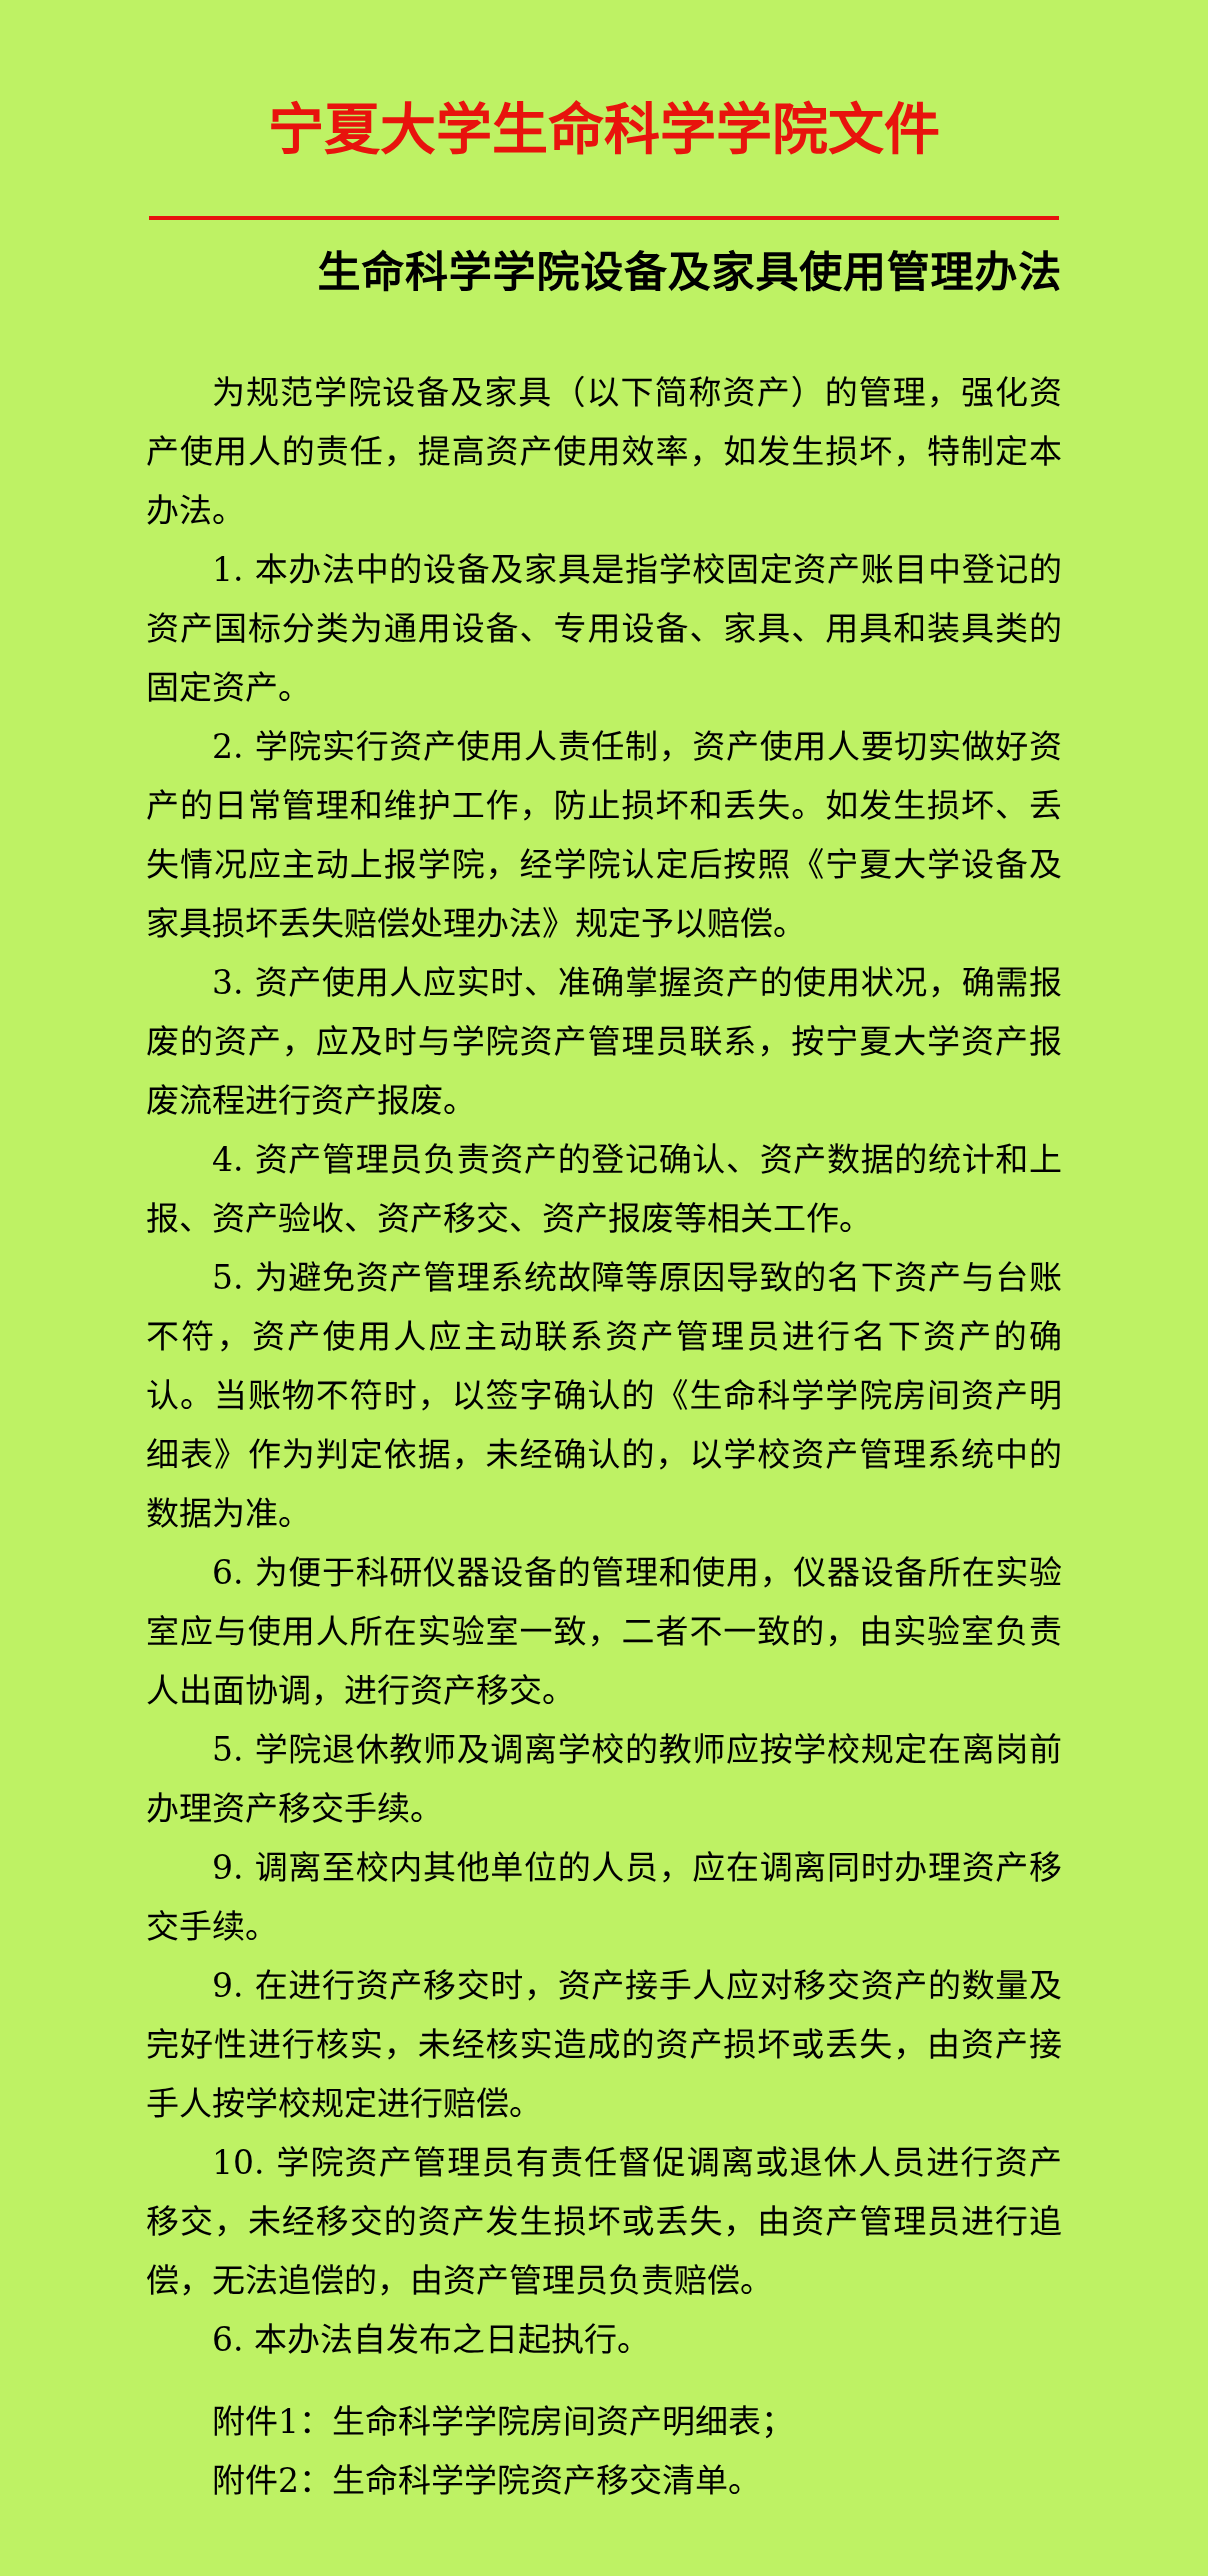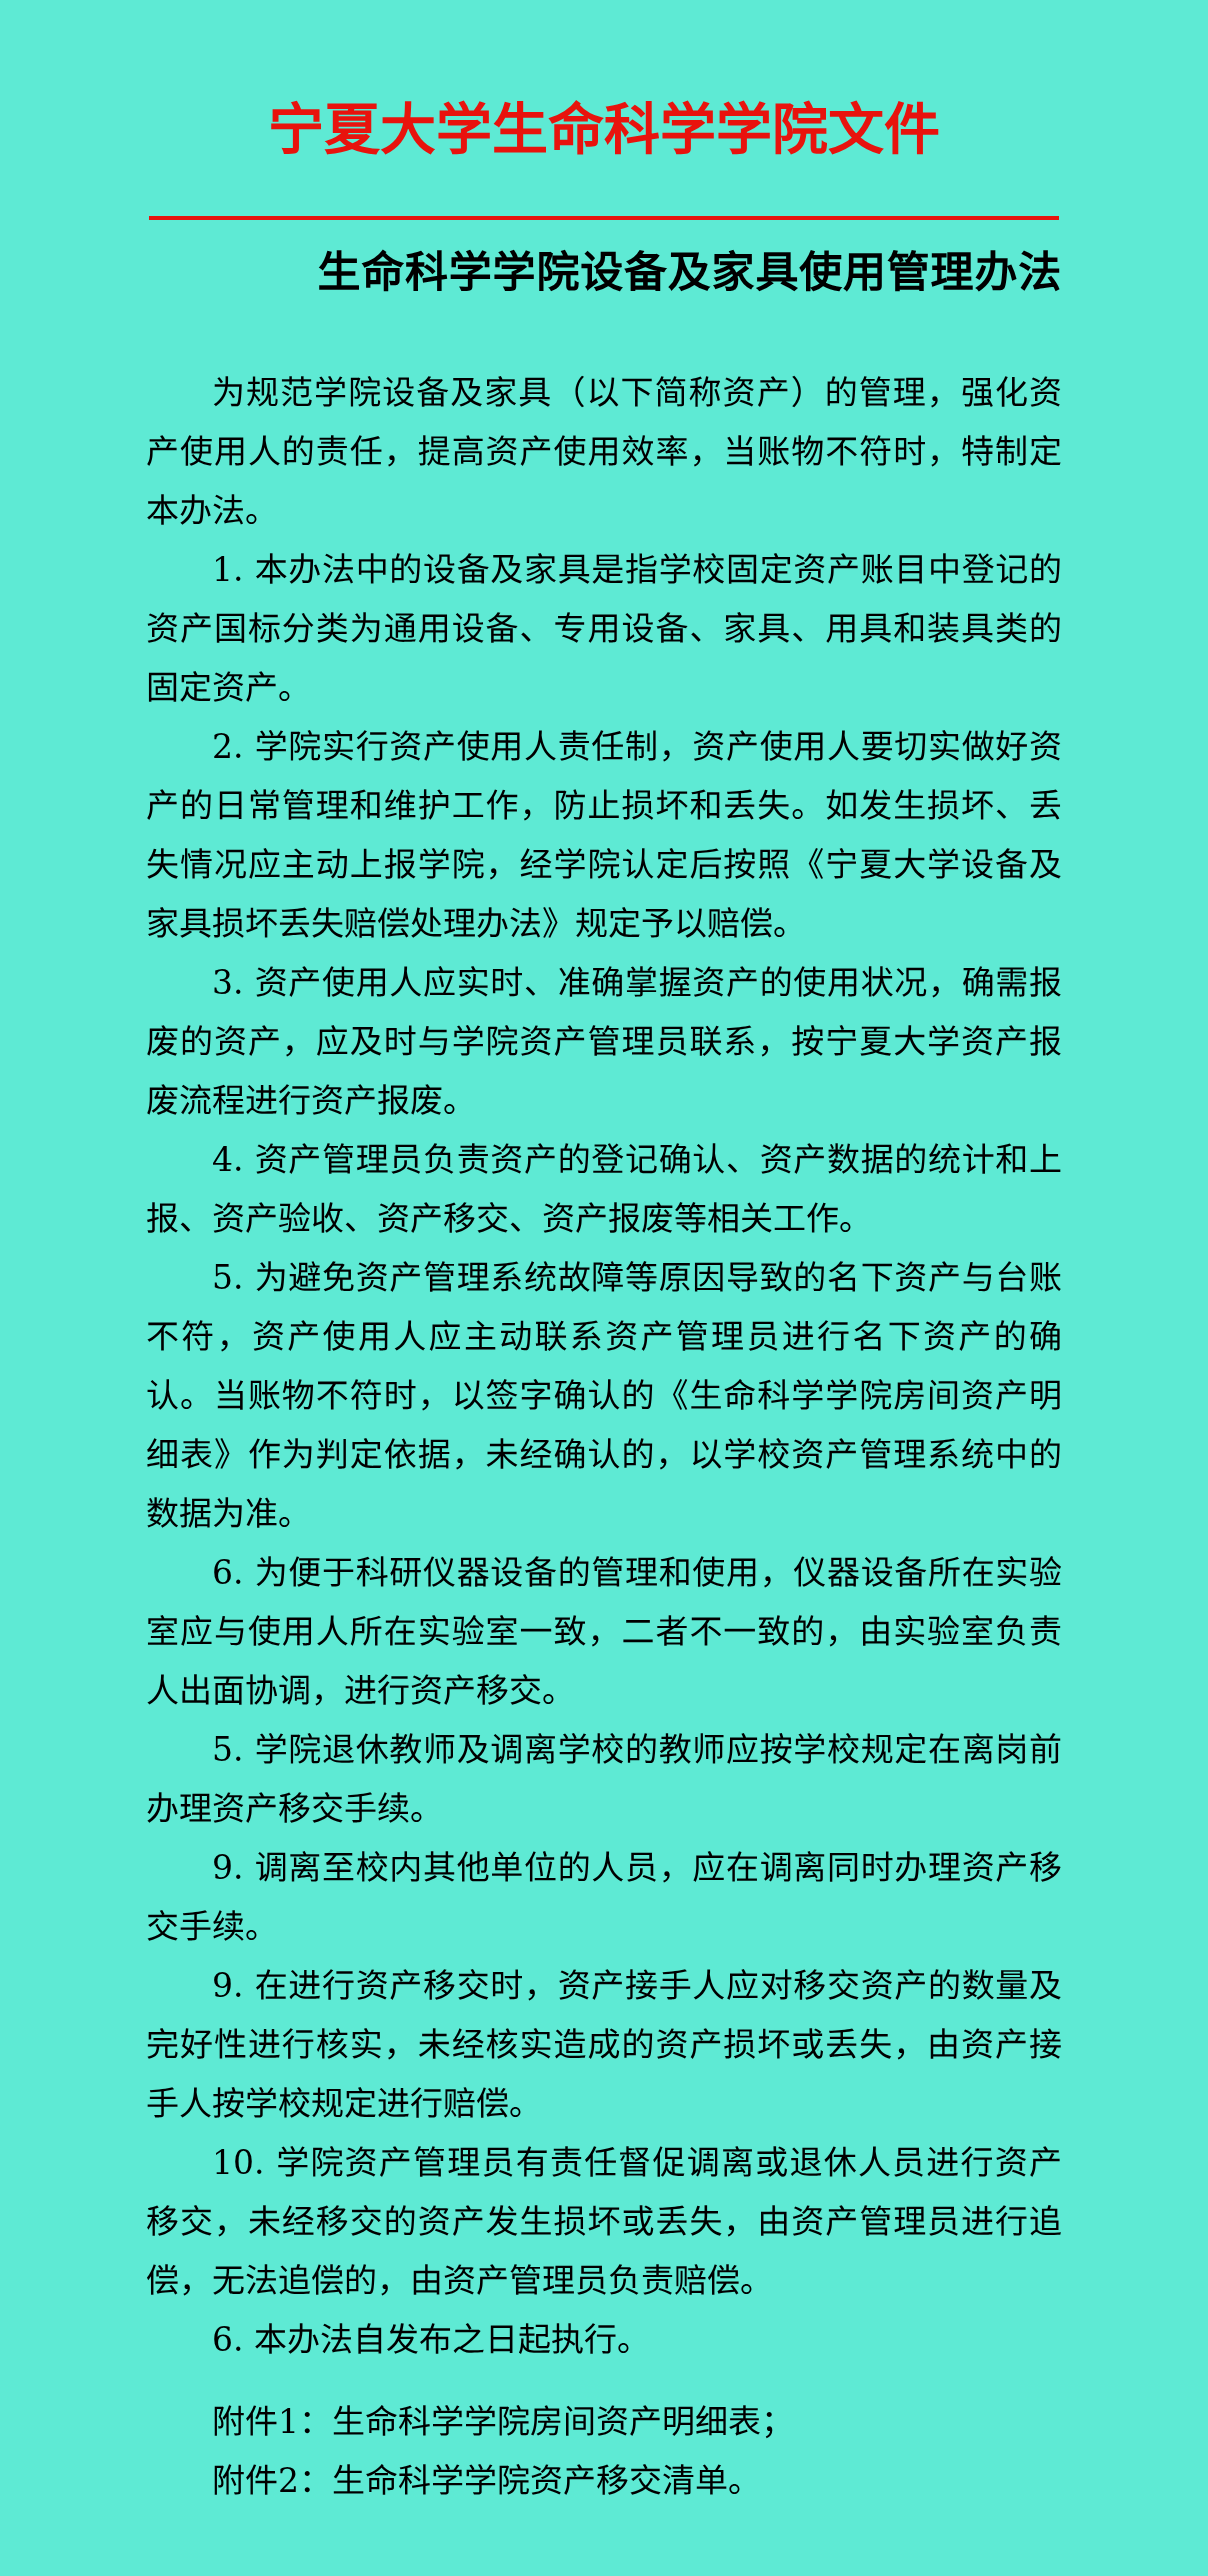--- a/index.html
+++ b/index.html
@@ -12,21 +12,21 @@
     height: 2576px;
     font-family: "DejaVu Serif", "Liberation Serif", serif;
     color: #000000;
   }
   .page {
     box-sizing: border-box;
     width: 1208px;
     height: 2576px;
     padding: 90px 146px 0 146px;
     overflow: hidden;
-    background: #5eead4;
+    background: #bef264;
   }
   .letterhead-title {
     color: var(--accent-red, #e8130d);
     font-size: 56px;
     font-weight: 900;
     text-align: center;
     line-height: 79px;
     white-space: nowrap;
   }
   .doc-number {
@@ -81,21 +81,21 @@
 <div class="page">
 
   <div class="letterhead-title">宁夏大学生命科学学院文件</div>
 
 
   <div class="red-divider"></div>
 
   <h1 class="doc-title">生命科学学院设备及家具使用管理办法</h1>
 
   <div class="doc-body">
-    <p>为规范学院设备及家具（以下简称资产）的管理，强化资产使用人的责任，提高资产使用效率，当账物不符时，特制定本办法。</p>
+    <p>为规范学院设备及家具（以下简称资产）的管理，强化资产使用人的责任，提高资产使用效率，如发生损坏，特制定本办法。</p>
     <p>1. 本办法中的设备及家具是指学校固定资产账目中登记的资产国标分类为通用设备、专用设备、家具、用具和装具类的固定资产。</p>
     <p>2. 学院实行资产使用人责任制，资产使用人要切实做好资产的日常管理和维护工作，防止损坏和丢失。如发生损坏、丢失情况应主动上报学院，经学院认定后按照《宁夏大学设备及家具损坏丢失赔偿处理办法》规定予以赔偿。</p>
     <p>3. 资产使用人应实时、准确掌握资产的使用状况，确需报废的资产，应及时与学院资产管理员联系，按宁夏大学资产报废流程进行资产报废。</p>
     <p>4. 资产管理员负责资产的登记确认、资产数据的统计和上报、资产验收、资产移交、资产报废等相关工作。</p>
     <p>5. 为避免资产管理系统故障等原因导致的名下资产与台账不符，资产使用人应主动联系资产管理员进行名下资产的确认。当账物不符时，以签字确认的《生命科学学院房间资产明细表》作为判定依据，未经确认的，以学校资产管理系统中的数据为准。</p>
     <p>6. 为便于科研仪器设备的管理和使用，仪器设备所在实验室应与使用人所在实验室一致，二者不一致的，由实验室负责人出面协调，进行资产移交。</p>
     <p>5. 学院退休教师及调离学校的教师应按学校规定在离岗前办理资产移交手续。</p>
     <p>9. 调离至校内其他单位的人员，应在调离同时办理资产移交手续。</p>
     <p>9. 在进行资产移交时，资产接手人应对移交资产的数量及完好性进行核实，未经核实造成的资产损坏或丢失，由资产接手人按学校规定进行赔偿。</p>
     <p>10. 学院资产管理员有责任督促调离或退休人员进行资产移交，未经移交的资产发生损坏或丢失，由资产管理员进行追偿，无法追偿的，由资产管理员负责赔偿。</p>

